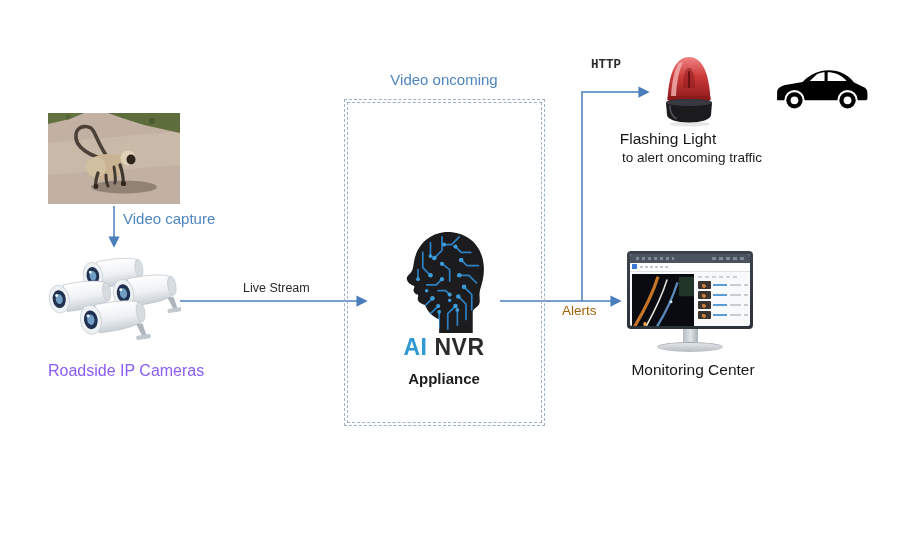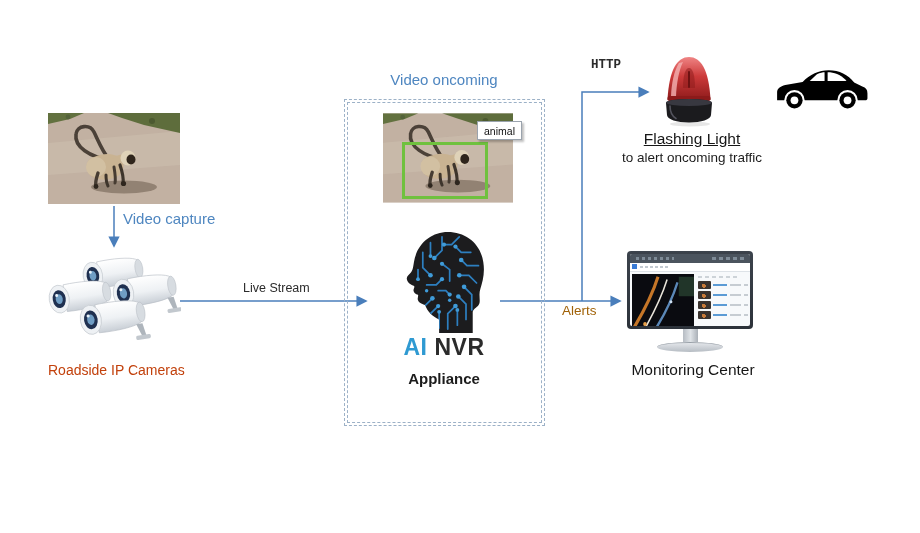--- a/index.html
+++ b/index.html
@@ -1,20 +1,20 @@
 <!DOCTYPE html>
 <html><head>
 <meta charset="utf-8">
 <style>
   html,body{margin:0;padding:0;background:#ffffff;}
   .canvas{position:relative;width:920px;height:533px;background:#ffffff;overflow:hidden;
           font-family:"Liberation Sans",sans-serif;color:#1a1a1a;}
   .abs{position:absolute;}
   .lbl-blue{color:#4e86c0;font-size:15px;}
-  .lbl-dark{color:#c2410c;font-size:14px;}
+  .lbl-dark{color:#8b5cf6;font-size:16px;}
   .lbl-small{color:#2b2b2b;font-size:12.5px;}
   .center{text-align:center;}
   .connectors{position:absolute;left:0;top:0;width:920px;height:533px;pointer-events:none;}
   .photo{position:absolute;overflow:visible;}
   .photo svg{display:block;}
   .det-box{position:absolute;border:3px solid #6fc13e;}
   .det-tag{position:absolute;background:#ffffff;border:1px solid #9aa3ad;
            box-shadow:1.5px 1.5px 2px rgba(0,0,0,.25);font-size:10.5px;color:#101010;
            display:flex;align-items:center;justify-content:center;}
   .dashed-outer{position:absolute;border:1px dashed #9cb1c7;}
@@ -134,29 +134,20 @@
   </div>
   <div class="abs lbl-dark" style="left:48px;top:362px;">Roadside IP Cameras</div>
 
   <div class="abs lbl-small" style="left:243px;top:281px;font-weight:500;">Live Stream</div>
 
   <div class="abs lbl-blue center" style="left:344px;top:71px;width:200px;">Video oncoming</div>
   <div class="dashed-outer" style="left:344px;top:99px;width:199px;height:325px;">
     <div class="dashed-inner"></div>
   </div>
 
-  <div class="photo" style="left:383px;top:113px;width:130px;height:90px;">
-    <svg width="130" height="90" viewBox="0 0 132 91">
-        <use href="#monkeyPhoto"></use>
-      </svg>
-    <div class="det-box" style="left:19px;top:29px;width:80px;height:51px;"></div>
-    <div class="det-tag" style="left:94px;top:8px;width:43px;height:17px;">
-      <span>animal</span>
-    </div>
-  </div>
 
   <div class="abs" style="left:394px;top:229px;width:96px;height:108px;">
     <svg width="96" height="108" viewBox="0 0 100 112">
       <defs>
         <path id="headP" d="M56,3 C75,3 90,15 93,34 C95,46 92,55 90,62 C88,68 90,73 89,77 C87.5,81.5 83,82 82,86 L82,108 L47,108 L47,94 C40,91 34.5,85.5 32.5,79 C29.5,78 26,77 25,74 C24,71.5 25.7,70.2 25,68.3 C22.5,67.5 20.5,66.2 20.3,63.8 C20.2,62 21.7,61 21,59.2 C18,57.8 13.5,55.5 13.3,51.5 C13.2,48.5 16,47 18,44.5 C19.8,42 20,38.5 20.8,34 C24,15 39,3 56,3 Z"></path>
         <clipPath id="headClip">
             <use href="#headP"></use>
           </clipPath>
       </defs>
       <use href="#headP" fill="#1c1c1e"></use>
@@ -218,21 +209,21 @@
       <path d="M33,3 C45,3 53,16 54.5,46 L11.5,46 C13,16 21,3 33,3 Z" fill="url(#sirG)"></path>
       <path d="M33,14 C37,14 39,22 39,34 L27,34 C27,22 29,14 33,14 Z" fill="#8f1d1d" opacity="0.55"></path>
       <path d="M33,18 L33,33" stroke="#6e1212" stroke-width="2" stroke-linecap="round"></path>
       <path d="M23,9 C18,17 15.5,29 15,43 L20,43 C20.6,29 23,16 27,8 Z" fill="#f4b3b3" opacity="0.8"></path>
       <rect x="11.5" y="42" width="43" height="5" rx="2" fill="#8c1a1a"></rect>
       <path d="M10,49 C10,46.6 20,45 33,45 C46,45 56,46.6 56,49 L55,61 C55,65.5 45,68.5 33,68.5 C21,68.5 11,65.5 11,61 Z" fill="#1b1b1e"></path>
       <ellipse cx="33" cy="48.5" rx="23" ry="3.6" fill="#383840"></ellipse>
       <path d="M14,52 C14,58 16,62 20,64.5" stroke="#52525c" stroke-width="1.6" fill="none" stroke-linecap="round"></path>
     </svg>
   </div>
-  <div class="abs center" style="left:612px;top:130px;width:160px;font-size:15.5px;color:#161616;text-decoration:underline;">Flashing Light</div>
+  <div class="abs center" style="left:588px;top:130px;width:160px;font-size:15.5px;color:#161616;">Flashing Light</div>
   <div class="abs center" style="left:602px;top:150px;width:180px;font-size:13.5px;color:#1c1c1c;">to alert oncoming traffic</div>
 
   <div class="abs" style="left:772px;top:60px;width:98px;height:52px;">
     <svg width="98" height="52" viewBox="0 0 96 50">
       <path d="M5,39 L5,31 C5,27.5 8,25.5 13,24 L30,21 C37,13.5 46,9.5 55.5,9.5 C66,9.5 74.5,14 80.5,21.5 L88.5,25.5 C92,26.8 93.5,28.6 93.5,32 L93.5,37 C93.5,38.3 92.6,39 91.3,39 Z" fill="#000000"></path>
       <path d="M37,20 L44,13.5 C47,12 50,11.5 51.5,11.5 L51.5,20 Z" fill="#ffffff"></path>
       <path d="M54.5,11.5 C61,11.5 67,14 71.5,18.5 L73,20 L54.5,20 Z" fill="#ffffff"></path>
       <circle cx="22" cy="39" r="10" fill="#ffffff"></circle>
         <circle cx="22" cy="39" r="8" fill="#000000"></circle>
         <circle cx="22" cy="39" r="3.8" fill="#ffffff"></circle>

